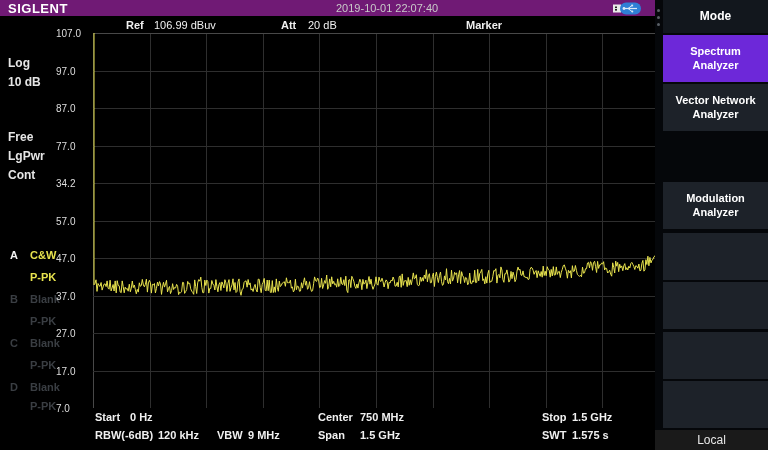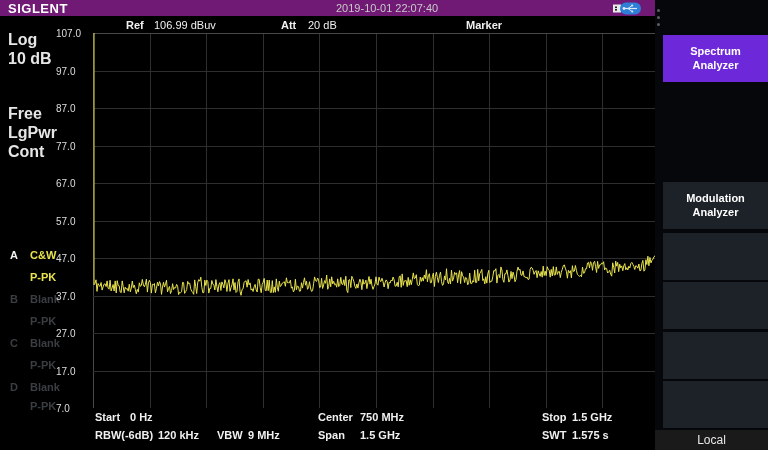--- a/index.html
+++ b/index.html
@@ -7,21 +7,21 @@
           font-family:"Liberation Sans",sans-serif;color:#e8e8e8;}
   
   #titlebar{position:absolute;left:0;top:0;width:655px;height:16px;background:#701a75;}
   #brand{position:absolute;left:8px;top:1px;font-size:13px;font-weight:bold;color:#fff;letter-spacing:.5px;}
   #datetime{position:absolute;left:336px;top:2px;font-size:11px;color:#c9c9c9;}
   #usb{position:absolute;left:612px;top:2px;width:30px;height:13px;}
   
   .hdr{position:absolute;top:19px;font-size:11px;color:#f0f0f0;margin-left:36px;}
   .hdr.lbl{font-weight:bold;}
   
-  .lp{position:absolute;left:8px;font-size:16px;font-weight:bold;color:#e6e6e6;}
+  .lp{position:absolute;left:8px;font-size:12px;font-weight:bold;color:#e6e6e6;margin-top:25px;}
   .tr-letter{position:absolute;left:10px;font-size:11px;font-weight:bold;}
   .tr-mode{position:absolute;left:30px;font-size:11px;font-weight:bold;}
   .act-letter{color:#f2f2f2;}
   .act-val{color:#e8e34e;}
   .dim{color:#3a3e43;}
   
   .ytick{position:absolute;width:34px;left:56px;text-align:left;font-size:10px;font-weight:normal;color:#dedede;}
   
   #plot{position:absolute;left:93px;top:33px;width:566px;height:375px;background:#000;}
   
@@ -87,21 +87,21 @@
 
   <span class="tr-letter dim" style="top:381px">D</span>
   <span class="tr-mode dim" style="top:381px">Blank</span>
   <span class="tr-mode dim" style="top:400px">P-PK</span>
 
   <div id="y-ticks">
       <div class="ytick" style="top: 28px;">107.0</div>
       <div class="ytick" style="top: 65.5px;">97.0</div>
       <div class="ytick" style="top: 103px;">87.0</div>
       <div class="ytick" style="top: 140.5px;">77.0</div>
-      <div class="ytick" style="top: 178px;">67.0</div>
+      <div class="ytick" style="top: 178px;">34.2</div>
       <div class="ytick" style="top: 215.5px;">57.0</div>
       <div class="ytick" style="top: 253px;">47.0</div>
       <div class="ytick" style="top: 290.5px;">37.0</div>
       <div class="ytick" style="top: 328px;">27.0</div>
       <div class="ytick" style="top: 365.5px;">17.0</div>
       <div class="ytick" style="top: 403px;">7.0</div>
     </div>
 
   <svg id="plot" viewBox="0 0 566 375" preserveAspectRatio="none">
       <line x1="0.5" y1="0" x2="0.5" y2="375" stroke="#484848"></line>
@@ -144,22 +144,24 @@
   <span class="sb" style="left:360px;top:429px">1.5 GHz</span>
   <span class="sb" style="left:542px;top:429px">SWT</span>
   <span class="sb" style="left:572px;top:429px">1.575 s</span>
 
   <div id="sidebar">
     <div id="grip">
         <i></i>
         <i></i>
         <i></i>
       </div>
+    <div id="mode-hdr">Mode</div>
 
     <div class="skey sel" style="top:35px">Spectrum Analyzer</div>
+    <div class="skey" style="top:84px">Vector Network Analyzer</div>
     <div class="skey" style="top:182px">Modulation Analyzer</div>
     <div class="skey" style="top:233px"></div>
     <div class="skey" style="top:282px"></div>
     <div class="skey" style="top:332px"></div>
     <div class="skey" style="top:381px"></div>
 
     <div id="local">Local</div>
   </div>
 
 </div>

